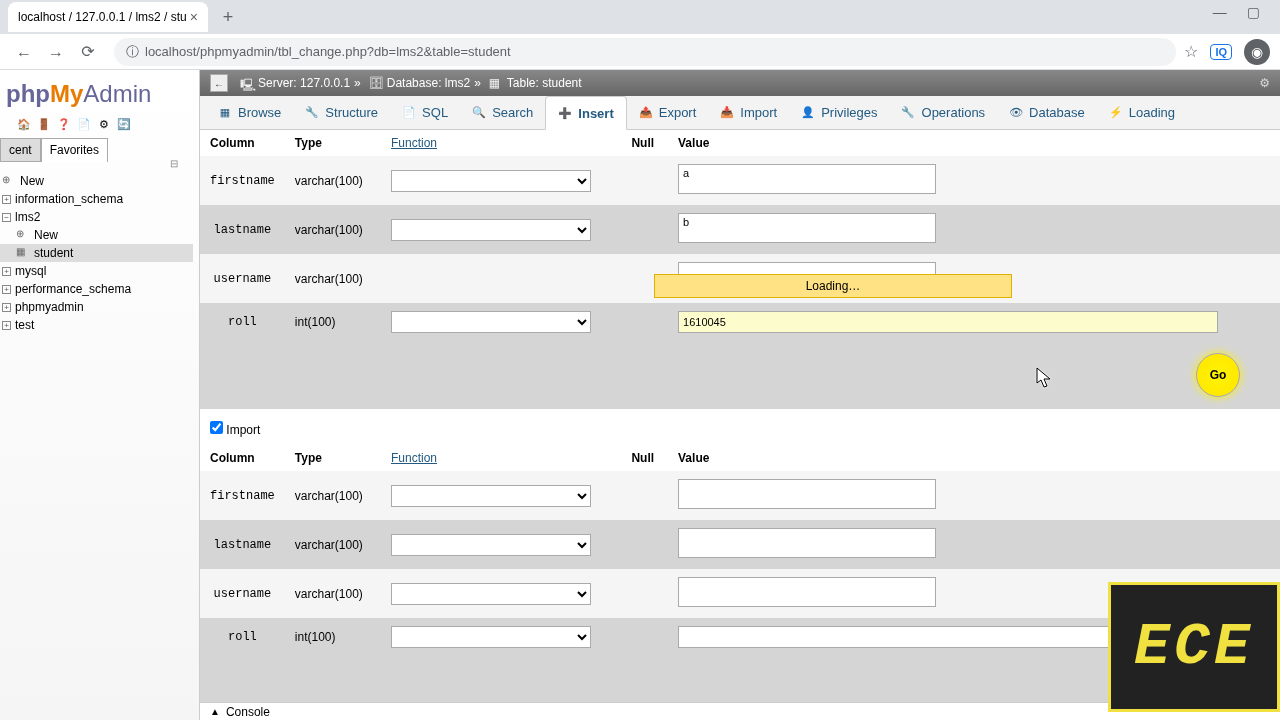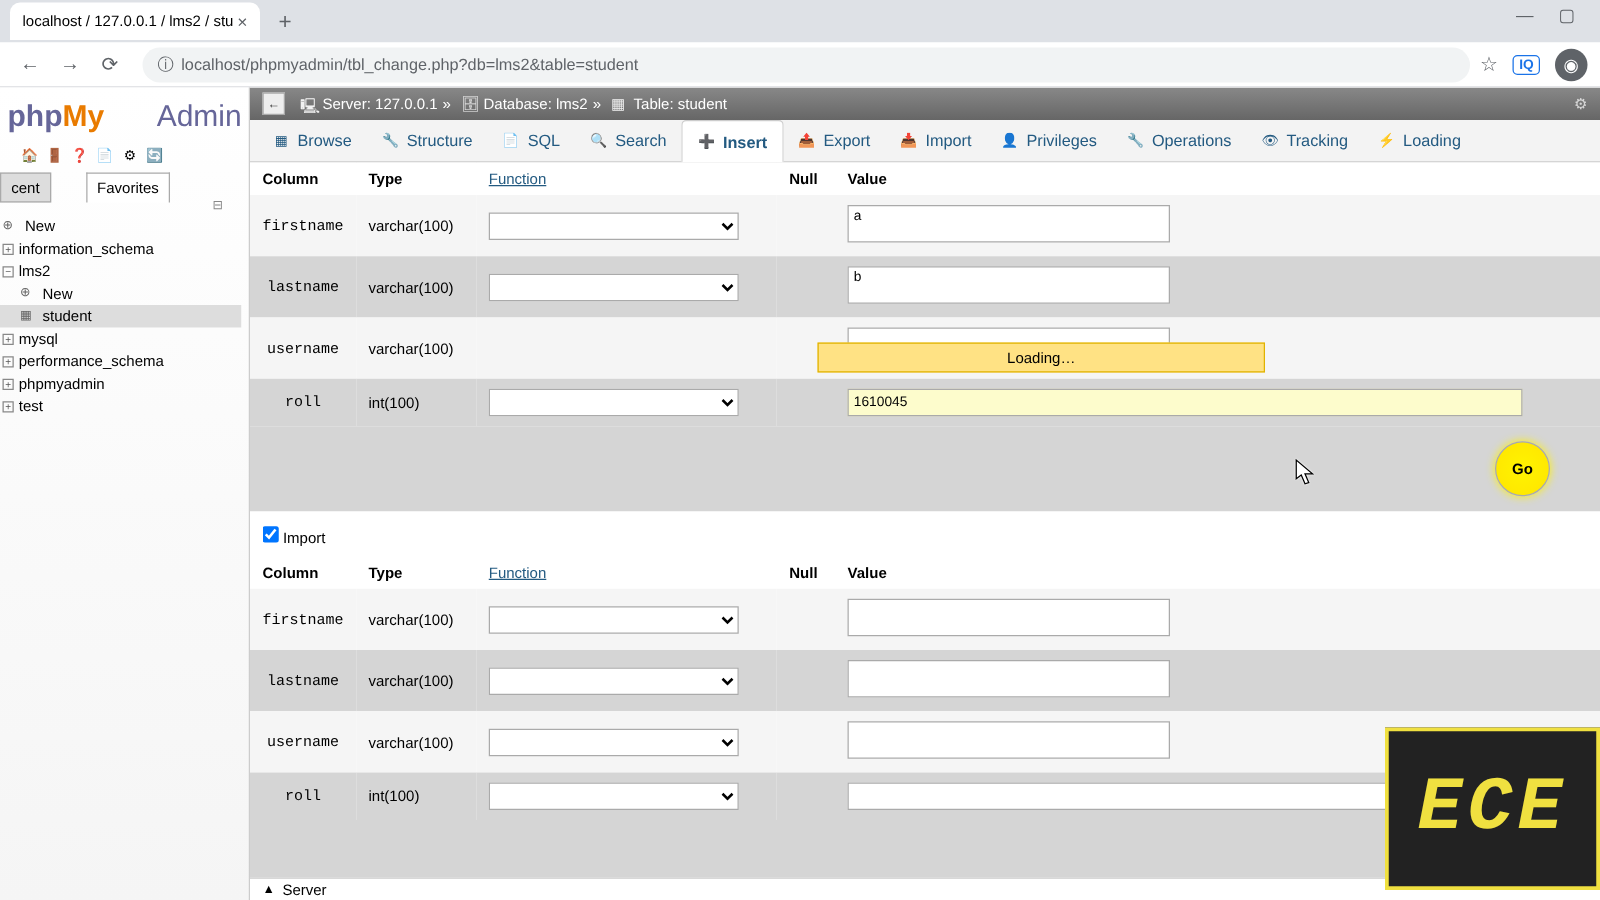--- a/index.html
+++ b/index.html
@@ -20,24 +20,24 @@
 .iq { border: 1.5px solid #1a73e8; color: #1a73e8; border-radius: 4px; padding: 1px 4px; font-size: 11px; font-weight: bold; }
 .avatar { width: 26px; height: 26px; border-radius: 50%; background: #5f6368; color: #fff; display: flex; align-items: center; justify-content: center; font-size: 14px; }
 .win-controls { position: absolute; top: 4px; right: 0; display: flex; gap: 20px; padding-right: 20px; color: #5f6368; font-size: 14px; }
 
 
 .main { display: flex; height: calc(100% - 70px); }
 .sidebar { width: 200px; background: linear-gradient(#fff, #f5f5f5); border-right: 1px solid #ccc; padding: 6px 6px 0 0; }
 .logo { font-family: sans-serif; font-size: 24px; padding: 4px 6px 6px; }
 .logo .php { color: #666699; font-weight: bold; }
 .logo .my { color: #e97b00; font-weight: bold; margin-top: 18px; }
-.logo .admin { color: #666699; margin-left: 42px; }
+.logo .admin { color: #666699; }
 .toolbar-icons { display: flex; gap: 4px; padding: 2px 6px 6px 16px; }
 .ti { width: 16px; height: 16px; font-size: 11px; display: flex; align-items: center; justify-content: center; }
-.recent-fav { display: flex; font-size: 12px; gap: 28px; }
+.recent-fav { display: flex; font-size: 12px; }
 .rf-tab { padding: 4px 8px; background: #ddd; border: 1px solid #aaa; cursor: pointer; }
 .rf-tab.active { background: #fff; border-bottom: none; }
 .tree { margin-top: 10px; font-size: 12px; }
 .tree-item { display: flex; align-items: center; padding: 2px 0 2px 2px; cursor: pointer; }
 .tree-item .ticon { width: 14px; height: 14px; margin-right: 4px; font-size: 10px; color: #666; }
 .tree-item.l1 { padding-left: 16px; }
 .tree-item.sel { background: #ddd; }
 .plus { width: 9px; height: 9px; border: 1px solid #888; font-size: 8px; line-height: 7px; text-align: center; margin-right: 4px; color: #555; }
 .collapse-link { position: absolute; left: 170px; top: 158px; font-size: 10px; color: #888; }
 
@@ -222,21 +222,21 @@
       <div class="tab-item">
           <span class="tab-icon">👤</span>
           <span>Privileges</span>
         </div>
       <div class="tab-item">
           <span class="tab-icon">🔧</span>
           <span>Operations</span>
         </div>
       <div class="tab-item">
           <span class="tab-icon">👁</span>
-          <span>Tracking</span>
+          <span>Database</span>
         </div>
       <div class="tab-item">
           <span class="tab-icon">⚡</span>
           <span>Loading</span>
         </div>
     </div>
 
     <div class="insert-form">
       <table class="ins-table">
         <tbody>
@@ -331,21 +331,21 @@
       </tbody>
         </table>
     </div>
 
     <div class="loading">Loading…</div>
   </div>
 </div>
 
 <div class="console">
   <span class="console-caret">▲</span>
-  <span>Server</span>
+  <span>Console</span>
 </div>
 
 <div class="cursor">
   <svg width="18" height="22" viewBox="0 0 18 22">
       <path d="M1 1 L1 16 L5 13 L8 20 L11 19 L8 12 L14 12 Z" fill="#fff" stroke="#000" stroke-width="1"></path>
     </svg>
 </div>
 
 <div class="watermark">
   <span>ECE</span>

